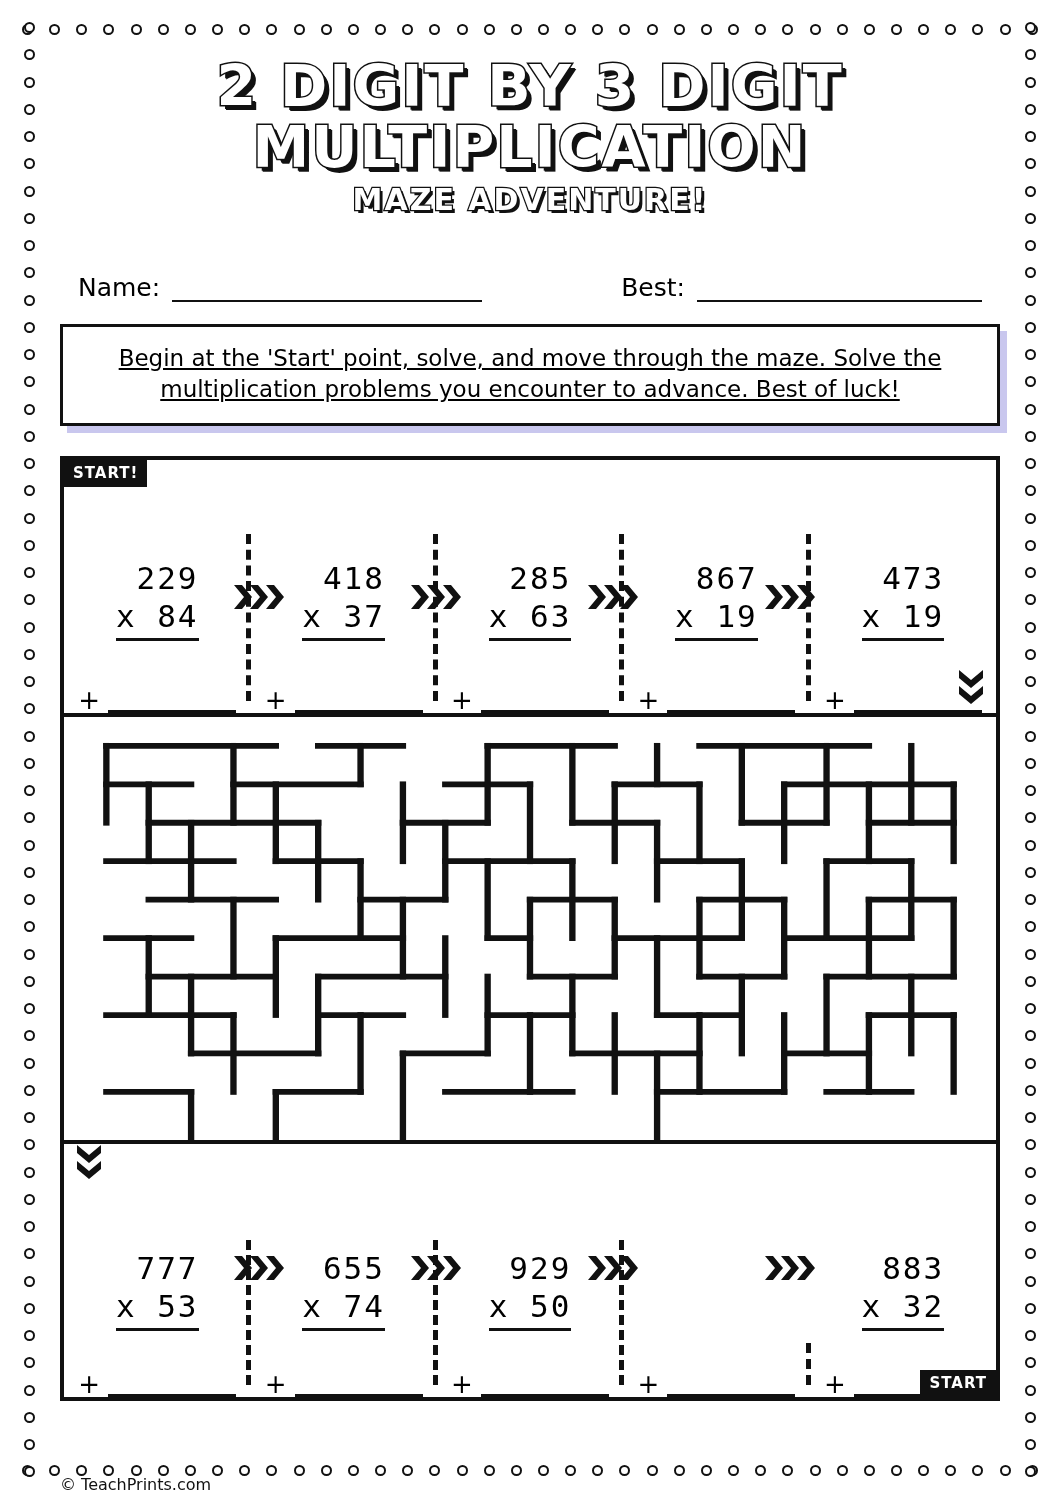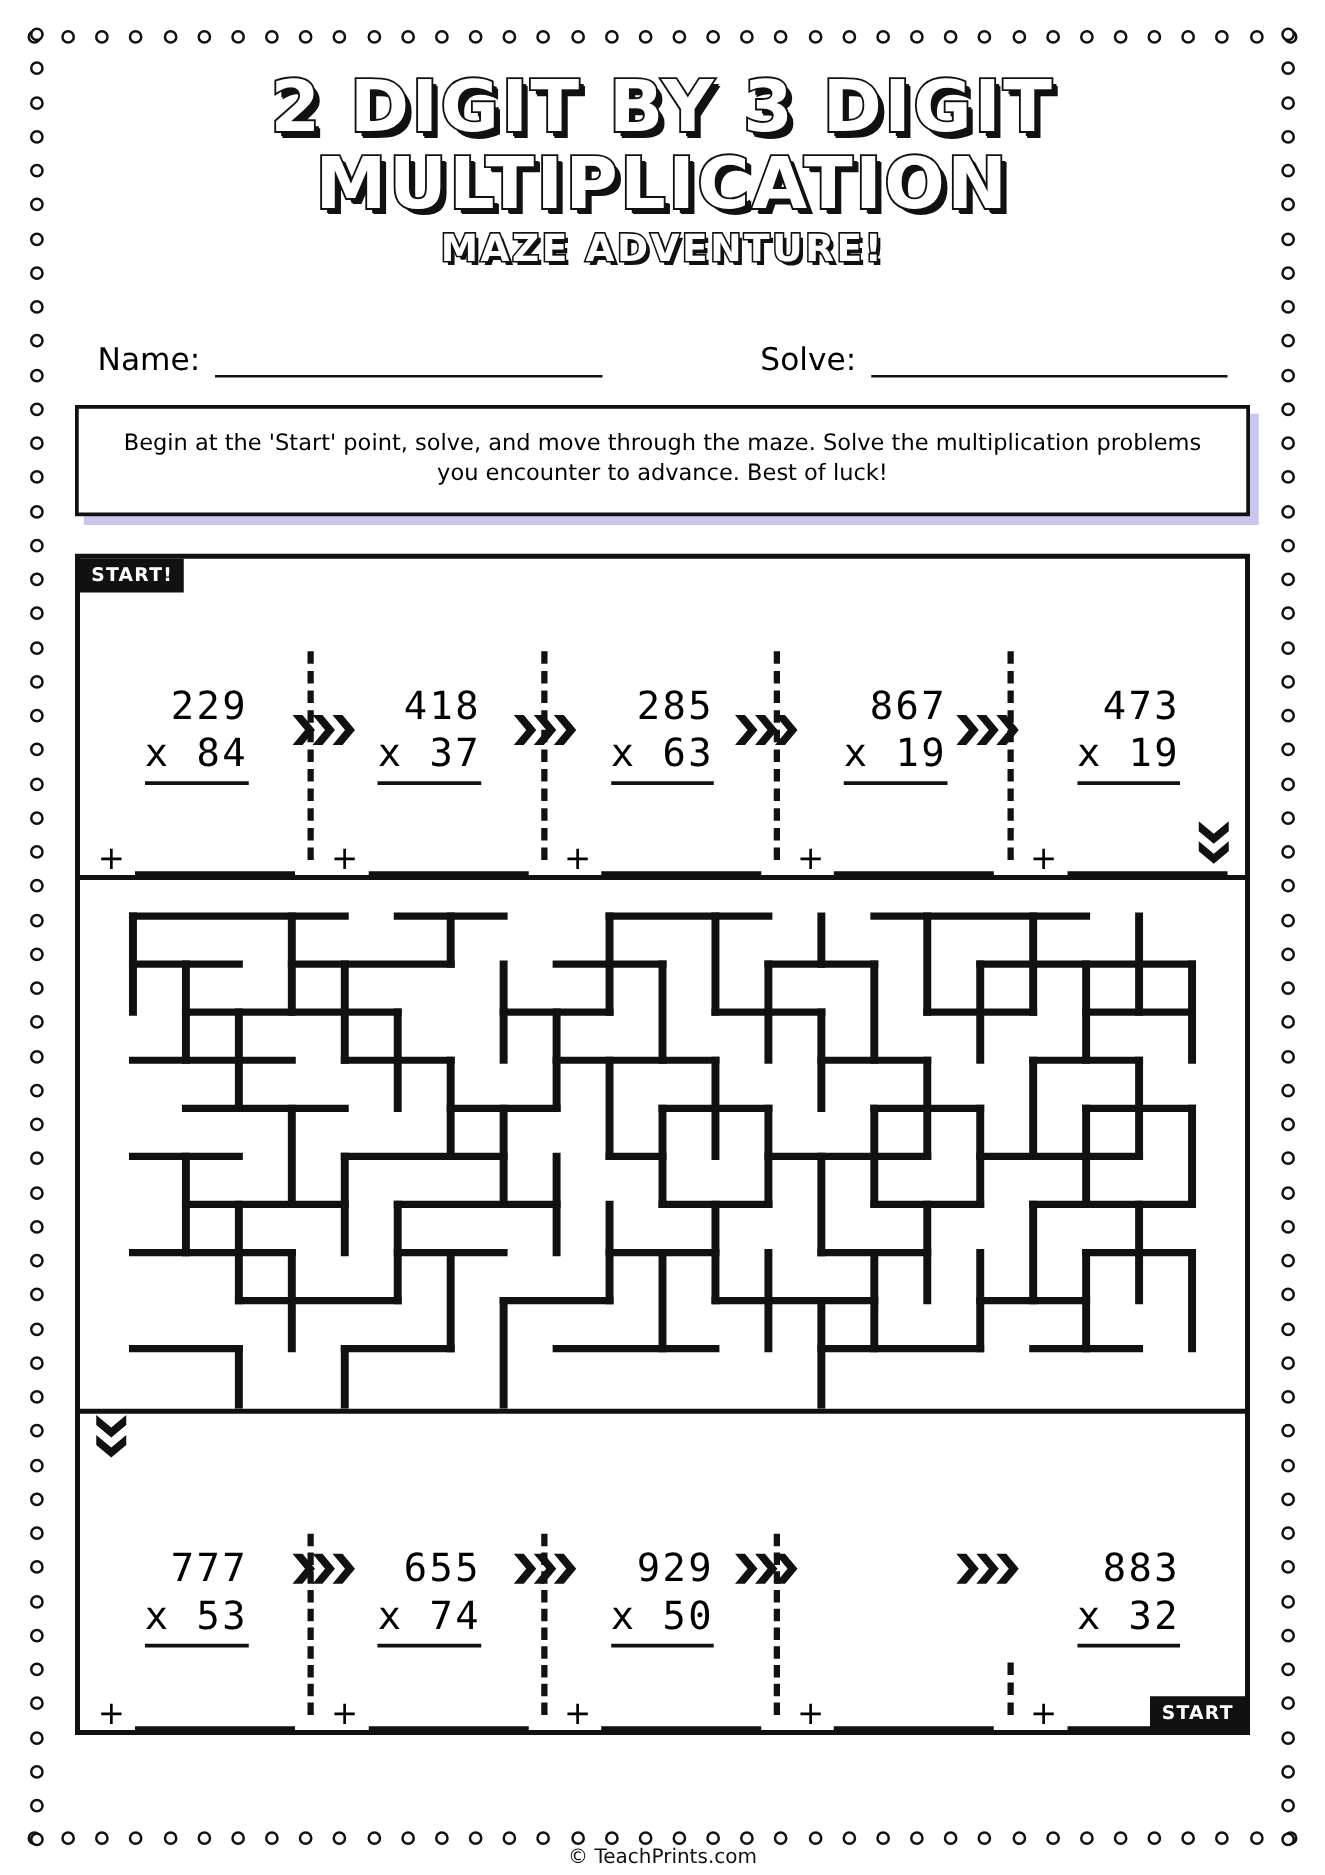--- a/index.html
+++ b/index.html
@@ -102,22 +102,23 @@
     background: #c9c7ee;
     z-index: 0;
   }
   .instructions {
     position: relative;
     z-index: 1;
     border: 3px solid #111;
     background: #fff;
     padding: 16px 22px 18px;
     text-align: center;
-    font-size: 18px;
+    font-size: 23px;
     line-height: 1.35;
+    text-decoration: underline;
   }
 
   
   .panel {
     position: relative;
     margin-top: 30px;
     border: 4px solid #111;
     background: #fff;
     height: 945px;
     padding-left: 29px;
@@ -205,21 +206,20 @@
     border-bottom: 4px solid #111;
     overflow: hidden;
   }
   .maze svg { display: block; width: 100%; height: 100%; }
 
   
   .footer {
     position: absolute;
     left: 0; right: 0;
     bottom: -34px;
-    text-align: center;
     font-size: 16px;
     color: #111;
   }
 </style>
 </head>
 <body>
 
 <div class="dot-border">
   <div class="dot-row top" id="dots-top">
       <span class="dot"></span>
@@ -420,21 +420,21 @@
   <div class="title-block">
     <div class="title-line1">2 DIGIT BY 3 DIGIT</div>
     <div class="title-line2">MULTIPLICATION</div>
     <div class="title-sub">MAZE ADVENTURE!</div>
   </div>
 
   <div class="namedate">
     <span class="nd-label">Name:</span>
     <span class="nd-line nd-name-line"></span>
     <span class="nd-spacer"></span>
-    <span class="nd-label">Solve:</span>
+    <span class="nd-label">Best:</span>
     <span class="nd-line nd-date-line"></span>
   </div>
 
   <div class="instructions-wrap">
     <div class="instructions-shadow"></div>
     <div class="instructions">Begin at the 'Start' point, solve, and move through the maze. Solve the multiplication problems you encounter to advance. Best of luck!</div>
   </div>
 
   <div class="panel">
 

